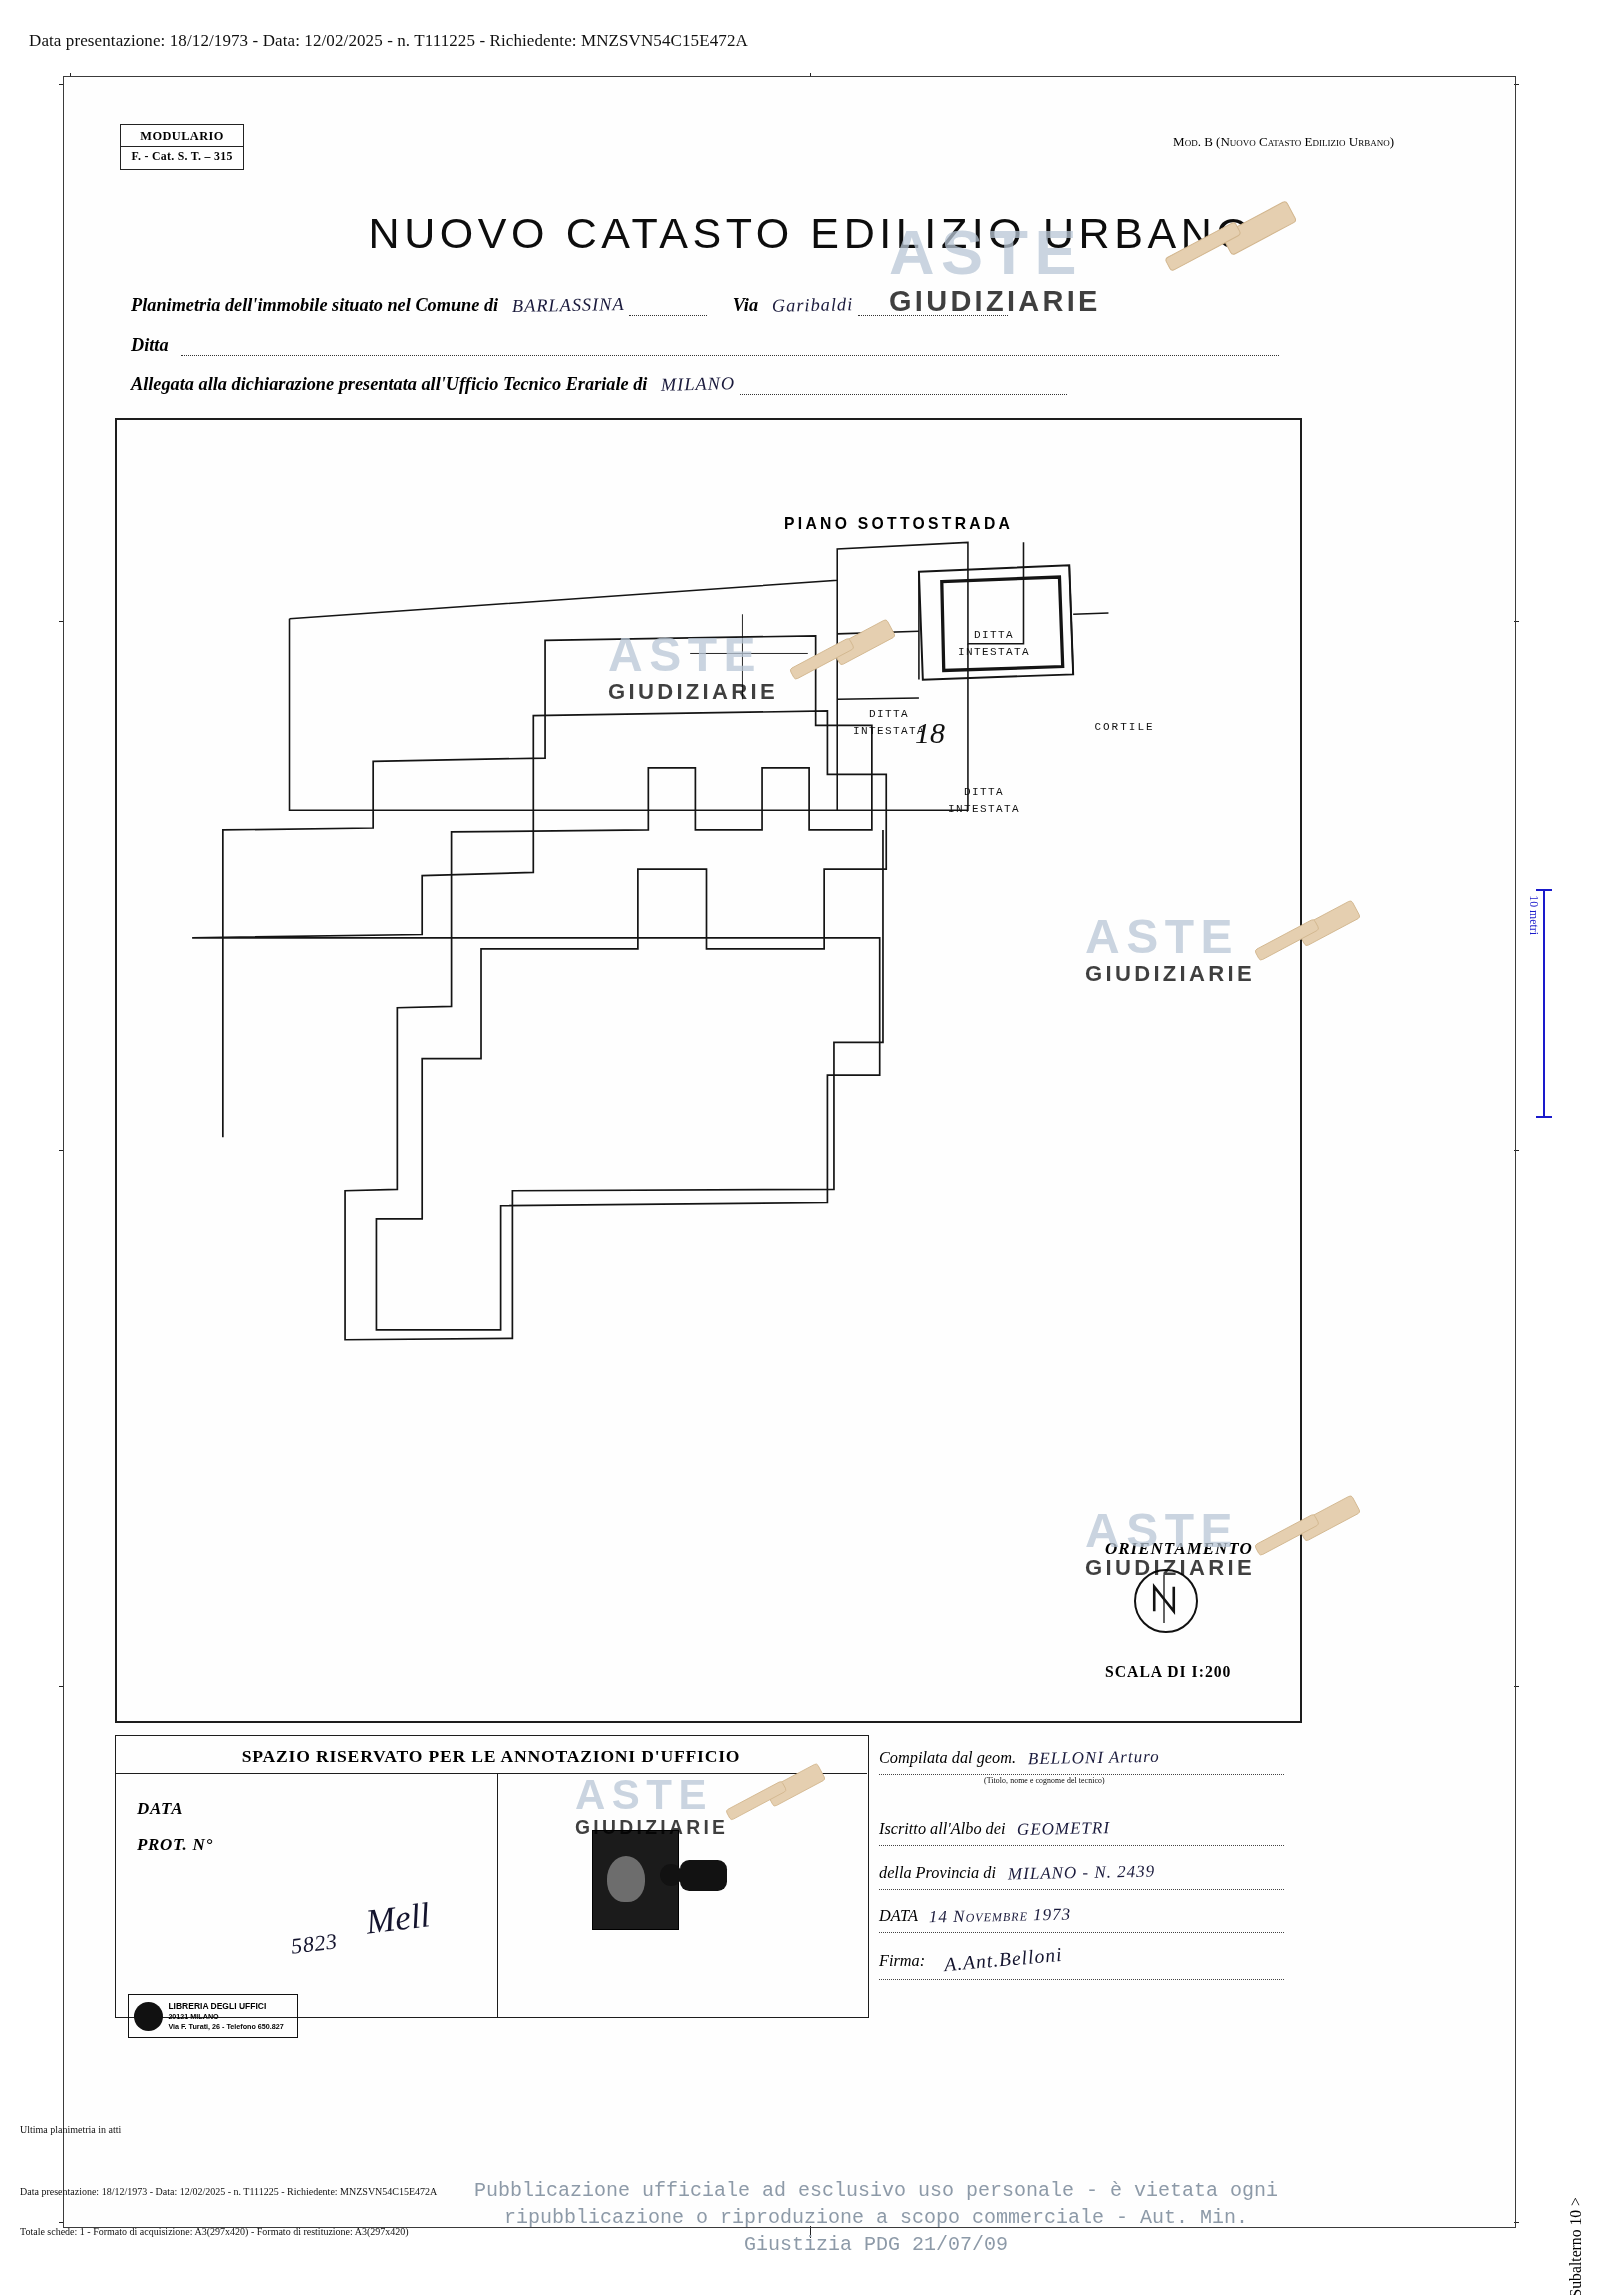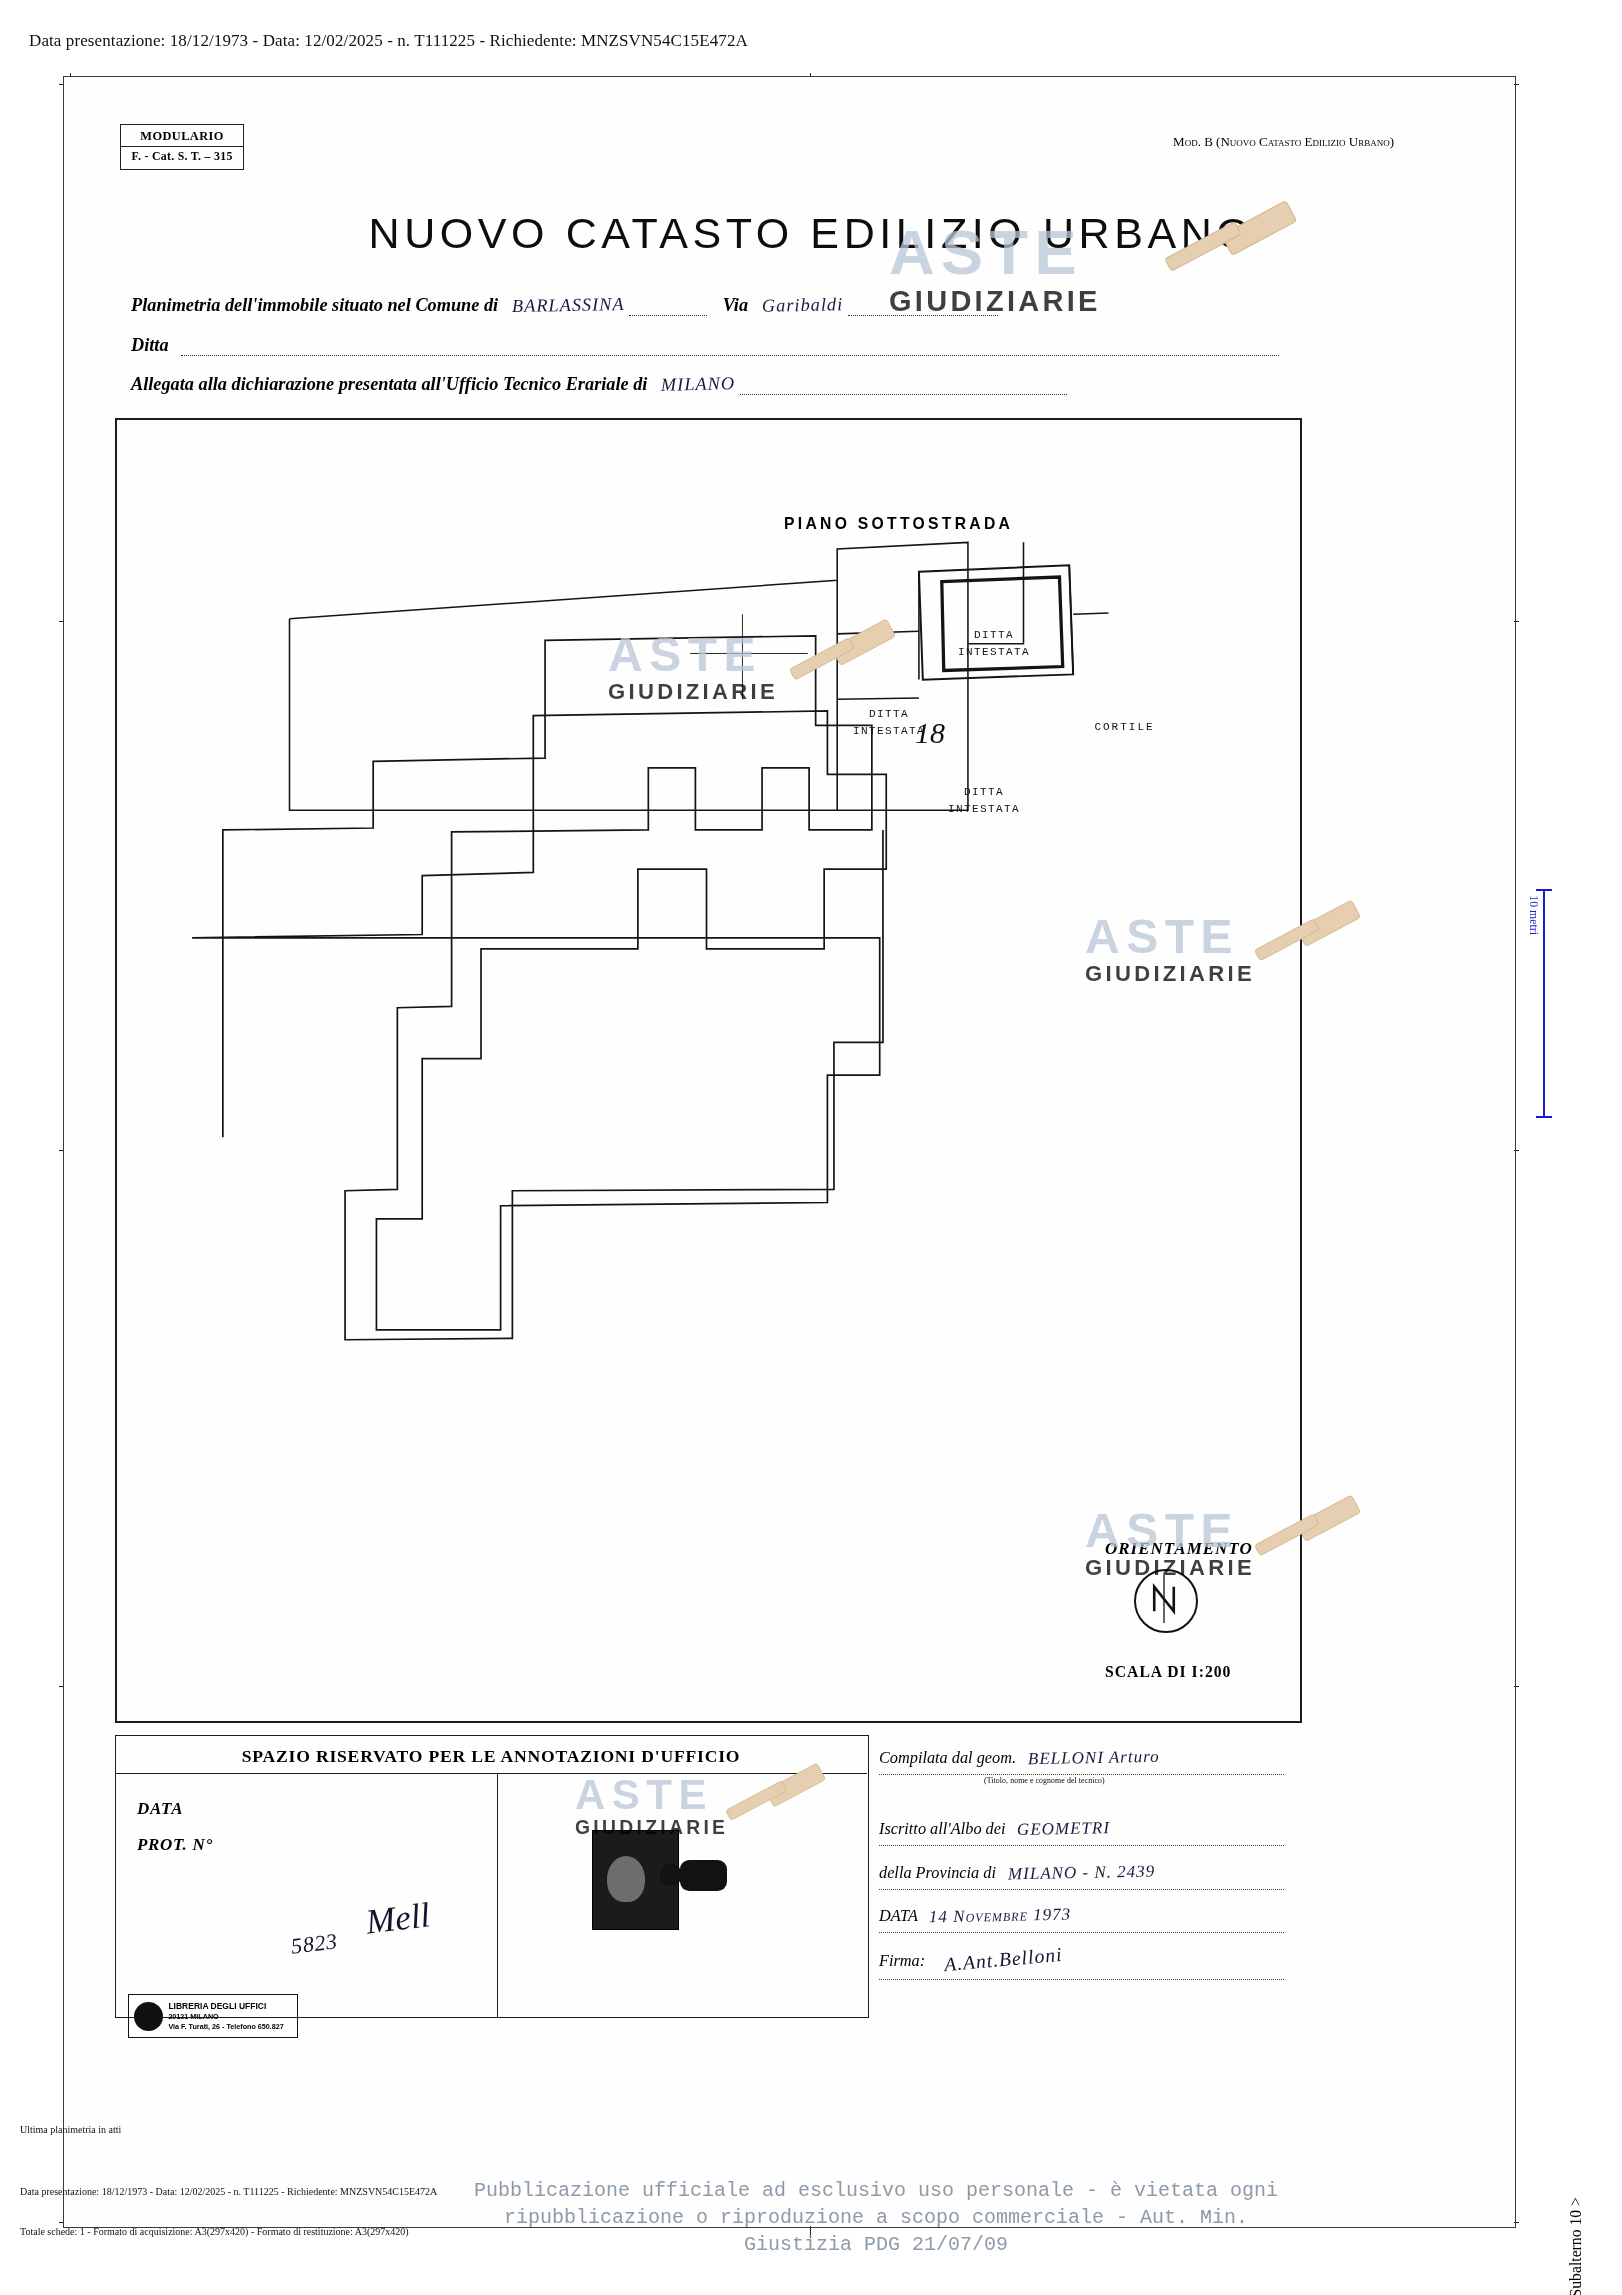--- a/index.html
+++ b/index.html
@@ -524,21 +524,21 @@
   </div>
 
   <div class="mod-b">Mod. B (Nuovo Catasto Edilizio Urbano)</div>
 
   <div class="doc-title">NUOVO CATASTO EDILIZIO URBANO</div>
 
   <div class="form-line" style="left:131px; top:295px;">
     <span class="lbl">Planimetria dell'immobile situato nel Comune di</span>
     <span class="hand" style="margin-left:9.2px;">BARLASSINA</span>
     <span class="dots" style="width:78px;"></span>
-    <span class="lbl" style="margin-left:11px;">Via</span>
+    <span class="lbl" style="margin-left:21px;">Via</span>
     <span class="hand" style="margin-left:9.2px;">Garibaldi</span>
     <span class="dots" style="width:150px;"></span>
   </div>
 
   <div class="form-line" style="left:131px; top:335px;">
     <span class="lbl">Ditta</span>
     <span class="dots" style="width:1098px; margin-left:7.8px;"></span>
   </div>
 
   <div class="form-line" style="left:131px; top:374px;">

